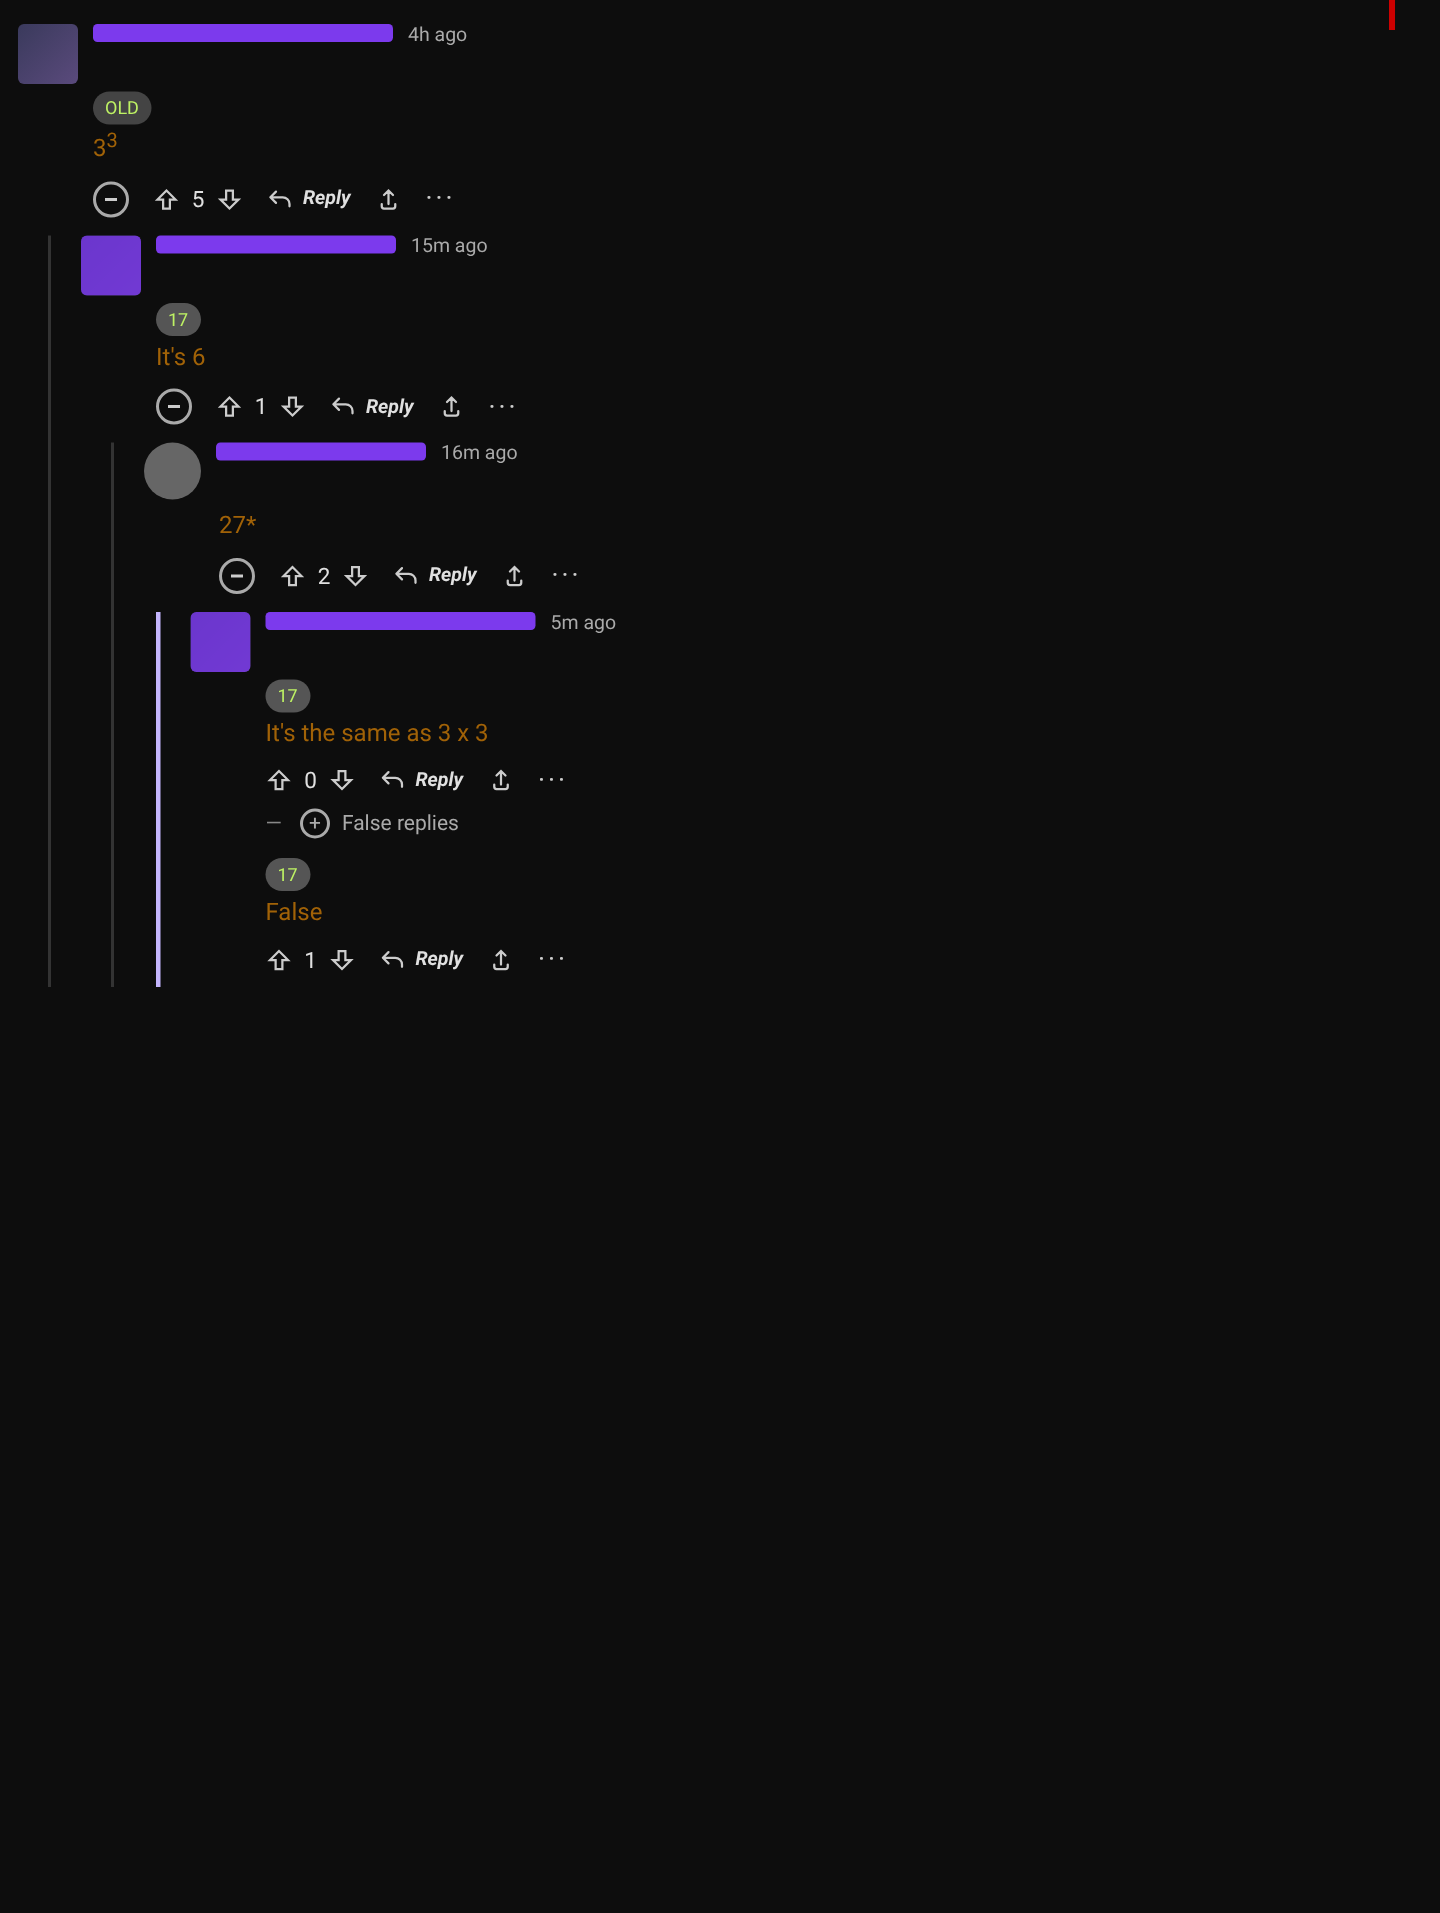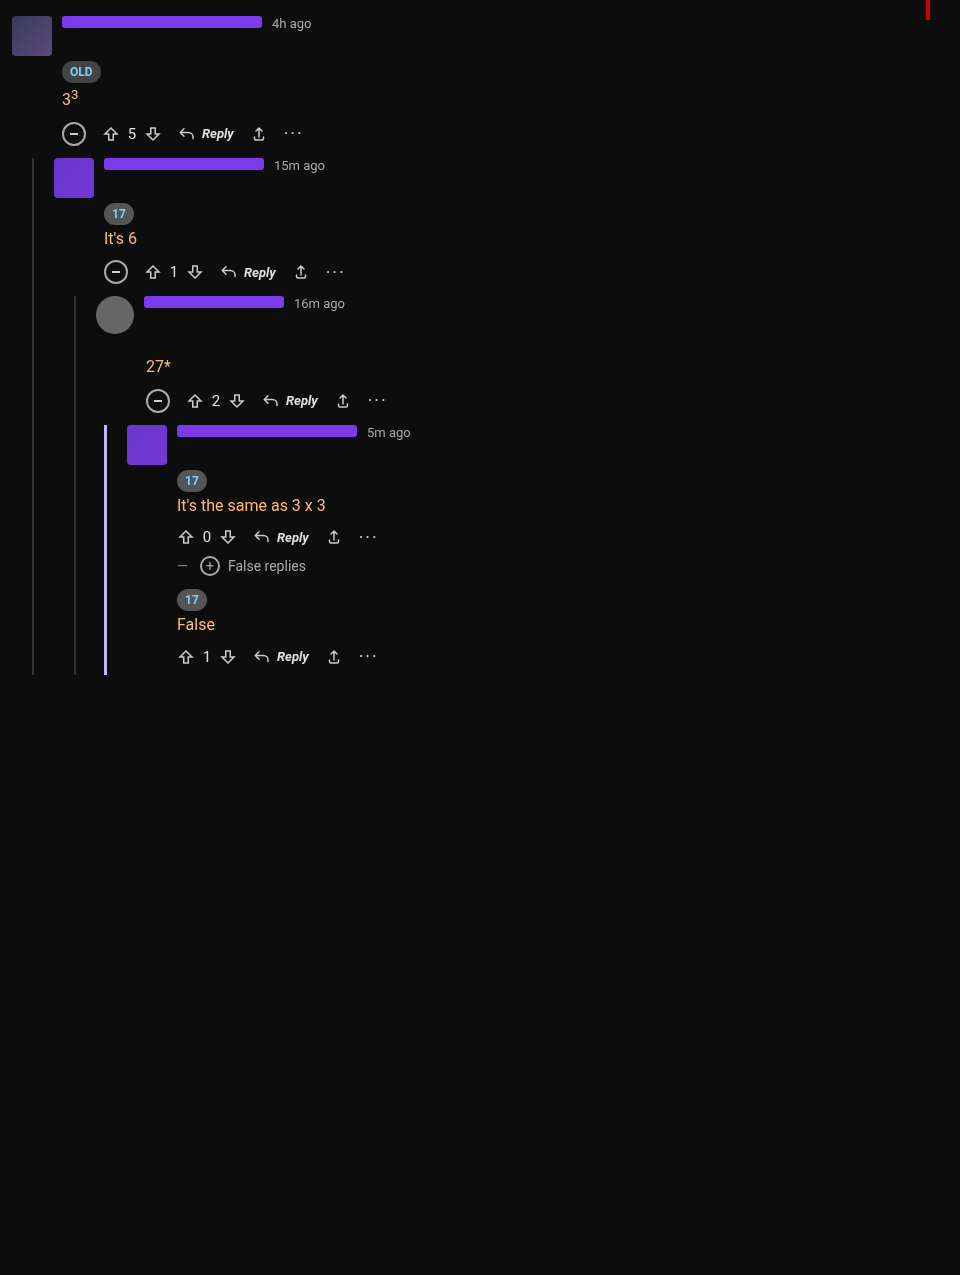--- a/index.html
+++ b/index.html
@@ -55,34 +55,34 @@
     }
 
     .timestamp {
       color: #aaa;
       font-size: 13px;
       white-space: nowrap;
     }
 
     .badge {
       background: #555;
-      color: #7dd3fc;
+      color: #bef264;
       border-radius: 12px;
       padding: 4px 8px;
       font-size: 12px;
-      font-weight: 700;
+      font-weight: 400;
     }
 
     .badge-old {
       background: #444;
     }
 
     .comment-text {
       font-size: 16px;
-      color: #fdba74;
+      color: #a16207;
       margin-bottom: 10px;
       line-height: 1.4;
     }
 
     .action-bar {
       display: flex;
       align-items: center;
       gap: 16px;
       margin-bottom: 8px;
     }
@@ -307,21 +307,21 @@
     </div>
 
     <div class="indent-1 thread-line">
       <div class="comment">
         <div class="comment-header">
           <div class="avatar" style="border-radius:50%;background:#666;width:38px;height:38px;">
           </div>
           <div class="username-redacted username-redacted-sm" style="background:#7c3aed;height:12px;border-radius:3px;max-width:140px;"></div>
           <span class="timestamp">16m ago</span>
         </div>
-        <div style="margin-left:50px;margin-top:16px;">
+        <div style="margin-left:50px;">
           <div class="comment-text">27*</div>
           <div class="action-bar">
             <div class="collapse-btn">
               <svg width="12" height="12" viewBox="0 0 12 12" fill="none">
                 <line x1="2" y1="6" x2="10" y2="6" stroke="#ccc" stroke-width="2"></line>
               </svg>
             </div>
             <div class="vote-group">
               <span class="icon-btn">
                 <svg width="18" height="18" viewBox="0 0 24 24" fill="none">

